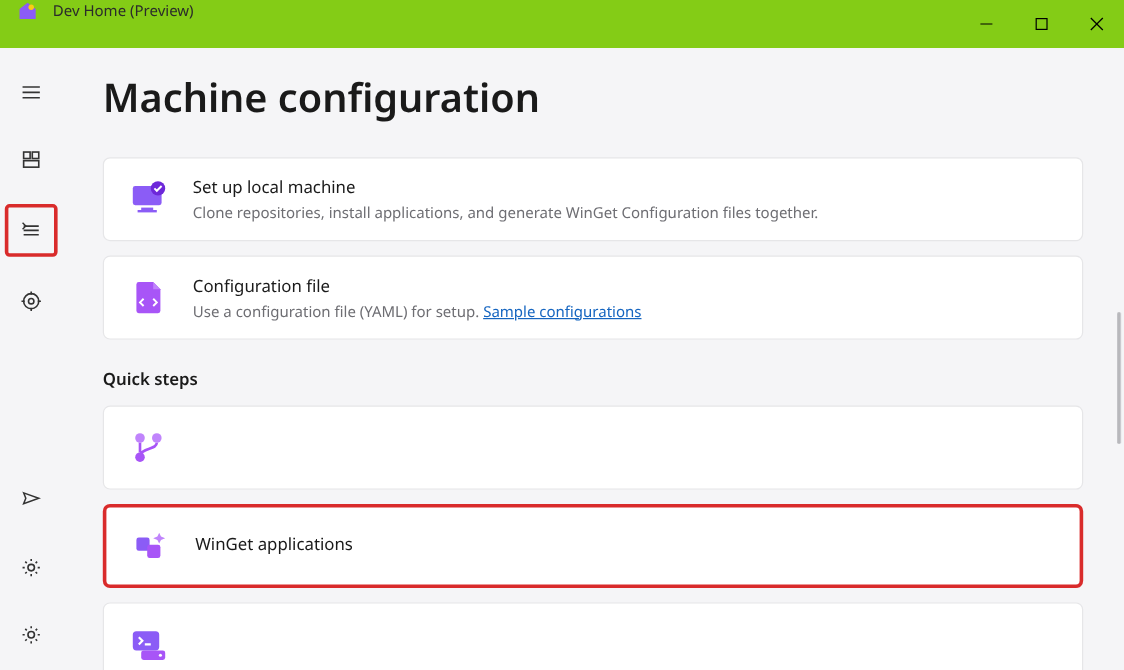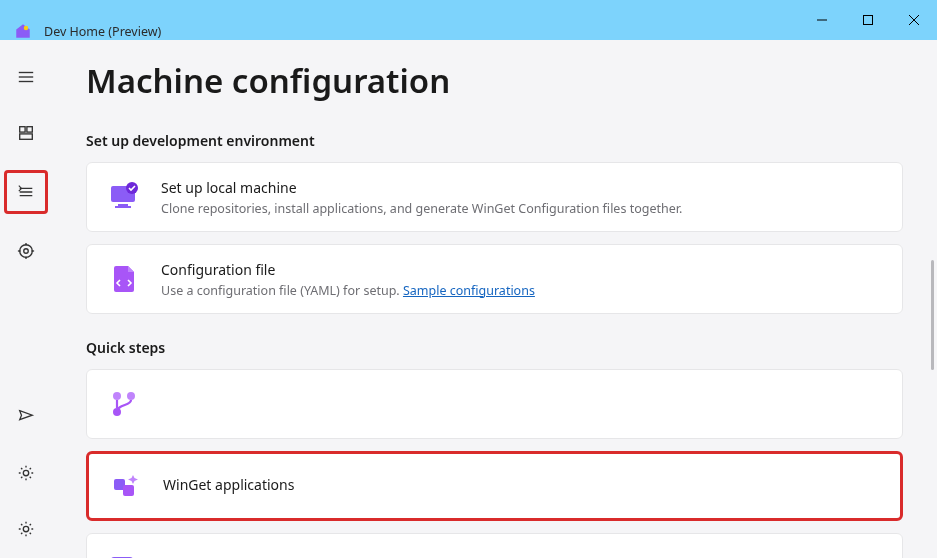--- a/index.html
+++ b/index.html
@@ -8,23 +8,23 @@
     background: #f5f5f7;
     width: 937px;
     height: 558px;
     overflow: hidden;
     color: #1a1a1a;
     font-size: 14px;
   }
   .titlebar {
     height: 40px;
     display: flex;
-    align-items: flex-end;
+    align-items: flex-start;
     padding-left: 14px;
-    background: #7dd3fc;
+    background: #84cc16;
   }
   .titlebar .app-icon {
     width: 18px; height: 18px;
     margin-right: 12px;
     display: inline-flex; align-items: center; justify-content: center;
   }
   .titlebar .title { font-size: 12.5px; color: #2b2b2b; }
   .win-controls {
     margin-left: auto;
     display: flex;
@@ -206,21 +206,20 @@
       <svg viewBox="0 0 20 20">
           <circle cx="10" cy="10" r="3" fill="none" stroke="#333" stroke-width="1.5"></circle>
           <path d="M10 2v2M10 16v2M2 10h2M16 10h2M4.5 4.5l1.4 1.4M14.1 14.1l1.4 1.4M4.5 15.5l1.4-1.4M14.1 5.9l1.4-1.4" stroke="#333" stroke-width="1.5"></path>
         </svg>
     </div>
   </div>
 
   <div class="main">
     <h1 class="page-title">Machine configuration</h1>
 
-    <div class="section-label">Set up development environment</div>
 
     <div class="card">
       <span class="icon">
         <svg viewBox="0 0 34 34">
             <rect x="4" y="6" width="24" height="16" rx="2" fill="#8b5cf6"></rect>
             <rect x="11" y="24" width="10" height="2" fill="#8b5cf6"></rect>
             <rect x="8" y="26" width="16" height="2" fill="#8b5cf6"></rect>
             <circle cx="25" cy="8" r="6" fill="#6d28d9"></circle>
             <path d="M22 8l2 2 4-4" stroke="#fff" stroke-width="1.6" fill="none"></path>
           </svg>

